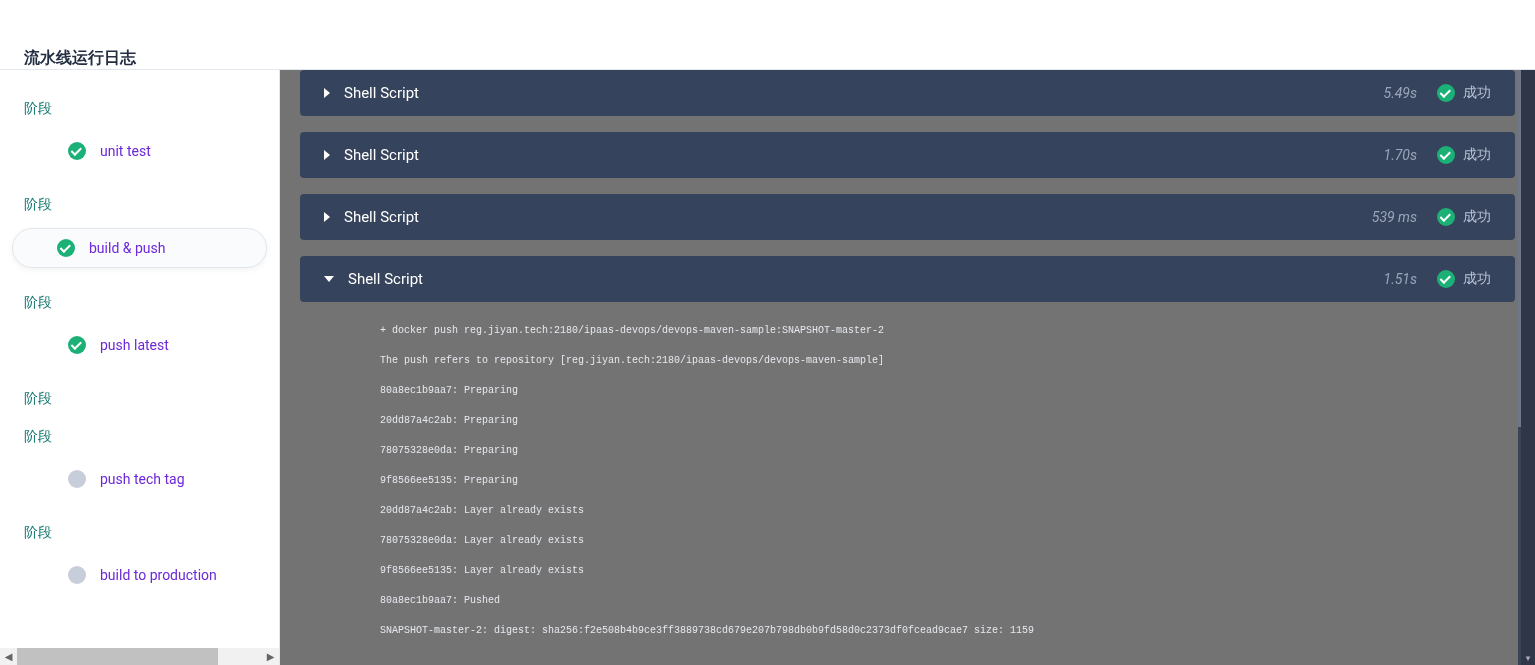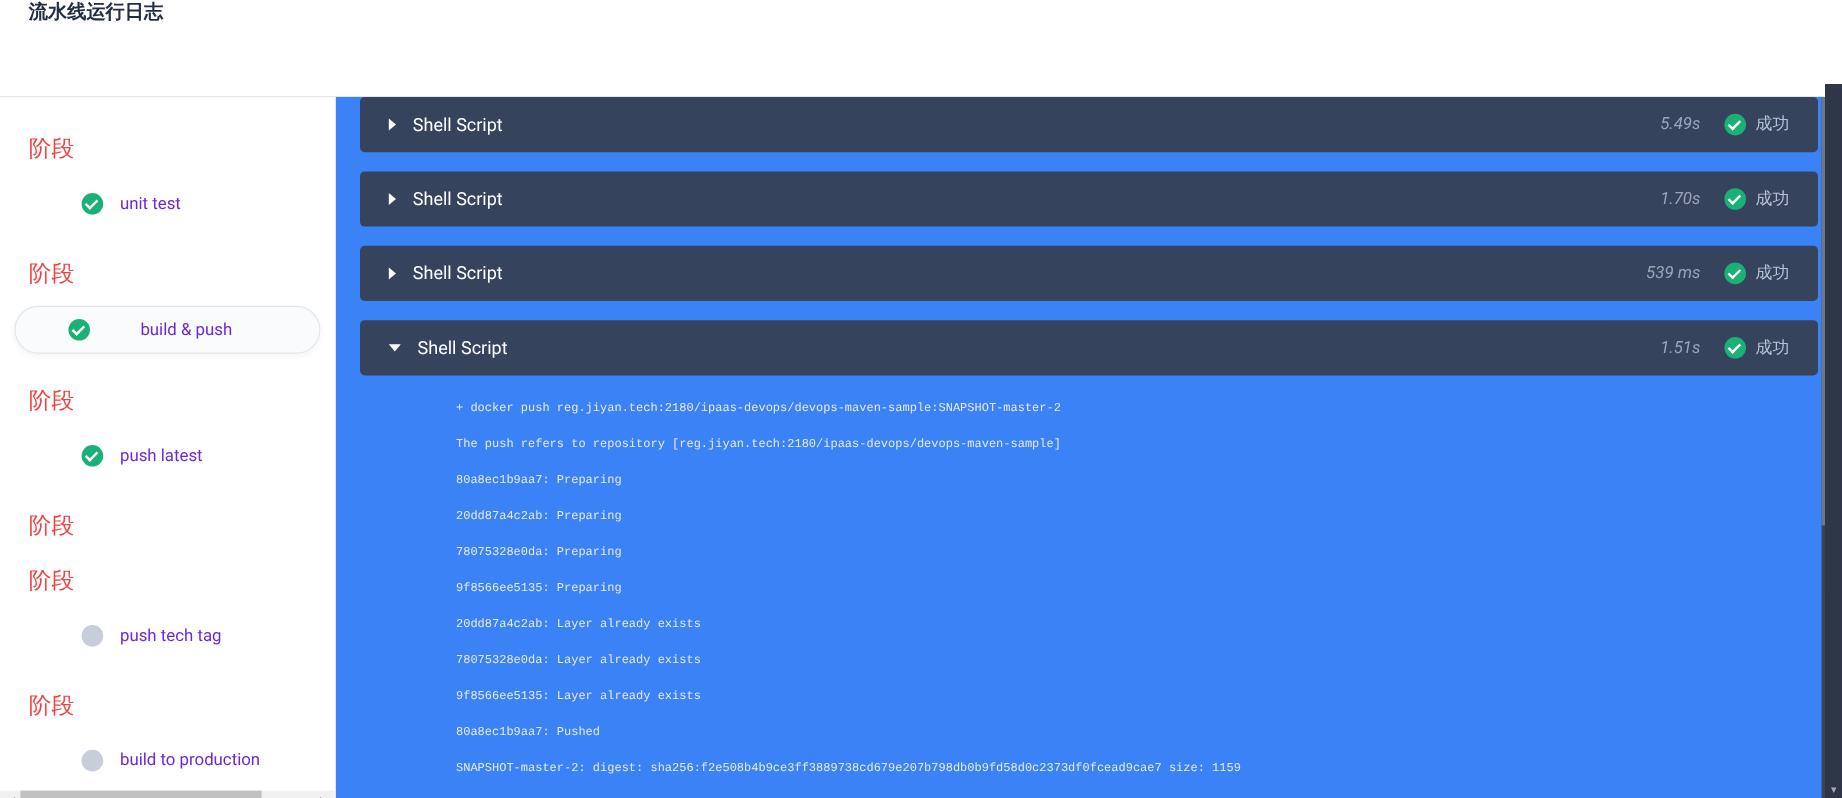--- a/index.html
+++ b/index.html
@@ -5,62 +5,61 @@
   * { box-sizing: border-box; margin: 0; padding: 0; }
   body {
     font-family: -apple-system, BlinkMacSystemFont, "Segoe UI", Roboto, "Helvetica Neue", Arial, sans-serif;
     background: #ffffff;
     height: 665px;
     width: 1535px;
     overflow: hidden;
     position: relative;
   }
   .header {
-    height: 81px;
+    height: 70px;
     border-bottom: 1px solid #e3e6ec;
     display: flex;
-    align-items: flex-start;
+    align-items: flex-end;
     padding: 0 24px;
   }
   .header-title {
     font-size: 16px;
     font-weight: 600;
     color: #242e42;
   }
   .body {
     display: flex;
     height: 595px;
   }
   .sidebar {
     width: 280px;
     border-right: 1px solid #e3e6ec;
     padding: 20px 0 10px 0;
     overflow-y: auto;
     position: relative;
   }
   .stage-label {
-    font-size: 19px;
-    color: #ef4444;
+    font-size: 14px;
+    color: #0f766e;
     padding: 10px 24px 10px 24px;
   }
   .stage-item {
     display: flex;
     align-items: center;
     padding: 10px 24px 10px 40px;
     margin: 4px 12px 16px 12px;
     border-radius: 20px;
     cursor: pointer;
   }
   .stage-item.active {
     background: #f9fbfd;
     border: 1px solid #e3e6ec;
     box-shadow: 0 2px 6px rgba(0,0,0,0.05);
     margin-left: 12px;
     padding-left: 44px;
-    gap: 28px;
   }
   .stage-item:not(.active) {
     padding-left: 56px;
   }
   .stage-item .status-icon {
     width: 18px;
     height: 18px;
     border-radius: 50%;
     display: inline-flex;
     align-items: center;
@@ -113,21 +112,21 @@
   .h-scrollbar .thumb {
     position: absolute;
     left: 0;
     width: 82%;
     height: 100%;
     background: #c1c1c1;
   }
 
   .main {
     flex: 1;
-    background: #3b82f6;
+    background: #737373;
     padding: 0 20px 16px 20px;
     overflow-y: auto;
     position: relative;
   }
   .main-inner {
     padding-bottom: 10px;
   }
   .step-row {
     background: #384a6c;
     background: #36435c;

